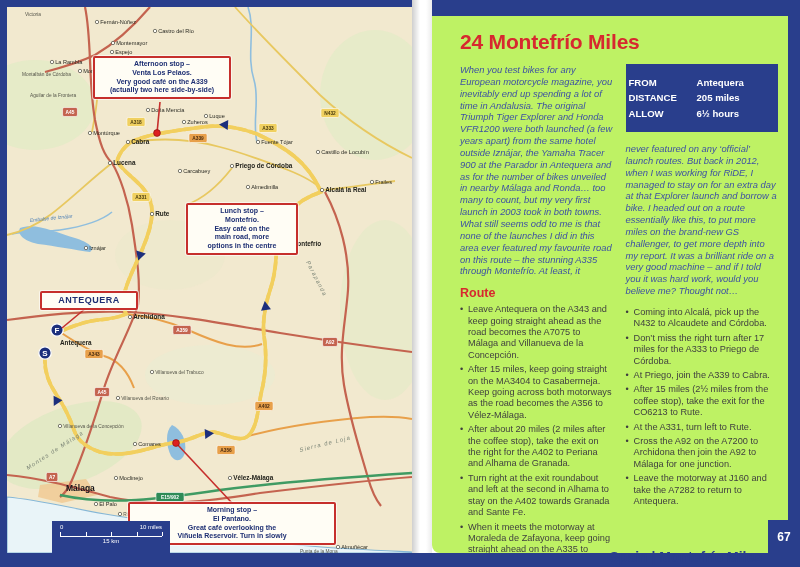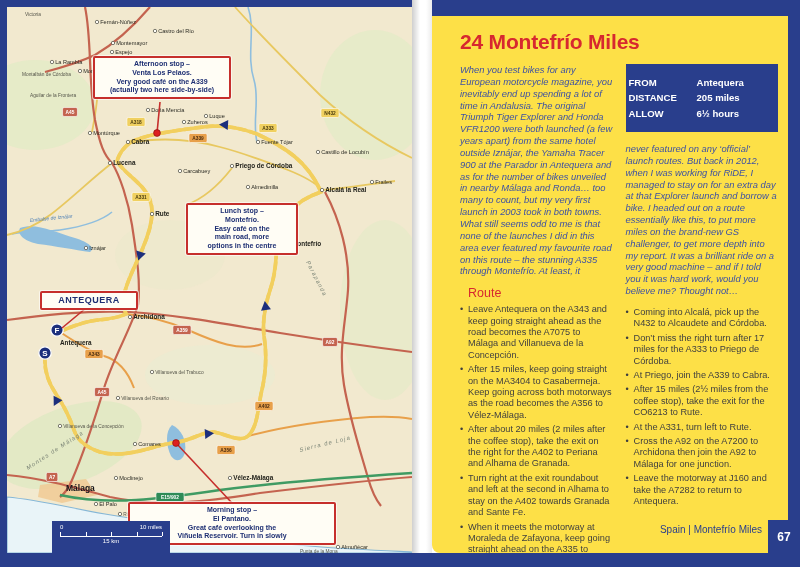--- a/index.html
+++ b/index.html
@@ -22,38 +22,38 @@
   .scalebar .ruler i{position:absolute;bottom:0;width:1px;height:4px;background:#fff;}
   .scalebar .row{display:flex;justify-content:space-between;}
   .scalebar .km{text-align:center;margin-top:1px;}
 
   
   .gutter{position:absolute;left:412px;top:0;width:20px;height:553px;z-index:7;
           background:linear-gradient(90deg,#cfcfcf 0%,#ffffff 40%,#ffffff 70%,#ececec 100%);}
   .bottom-bar{position:absolute;left:0;top:553px;width:800px;height:14px;background:#293e8c;z-index:8;}
 
   
-  .page-right{position:absolute;left:432px;top:0;width:368px;height:553px;background:#fde047;border-radius:8px;}
+  .page-right{position:absolute;left:432px;top:0;width:368px;height:553px;background:#bef264;border-radius:8px;}
   .pr-top{position:absolute;left:0;top:0;width:368px;height:16px;background:#293e8c;}
   .pr-right{position:absolute;right:0;top:0;width:12px;height:553px;background:#293e8c;}
   .pagenum-tab{position:absolute;right:0;top:520px;width:32px;height:33px;background:#293e8c;
                color:#fff;font-weight:bold;font-size:12px;display:flex;align-items:center;justify-content:center;}
   .pr-content{position:absolute;left:28px;top:30px;width:318px;}
   .title{color:#d7282f;font-size:21px;font-weight:bold;margin:0 0 10px 0;letter-spacing:-0.2px;}
   .cols{display:flex;gap:13px;}
   .col{width:153px;}
   .intro{color:#3d51a3;font-style:italic;font-size:9.4px;line-height:1.26;margin:0;}
-  .route-h{color:#d7282f;font-size:12.5px;font-weight:normal;margin:9px 0 4px 8px;}
+  .route-h{color:#d7282f;font-size:12.5px;font-weight:bold;margin:9px 0 4px 0;}
   ul.steps{margin:0;padding:0;list-style:none;color:#3f3f3f;font-size:9.2px;line-height:1.24;}
   ul.steps li{position:relative;padding-left:8px;margin-bottom:3px;}
   ul.steps li::before{content:"•";position:absolute;left:0;top:0;color:#3f3f3f;}
   .infobox{background:#293e8c;color:#fff;padding:11px 3px;margin-bottom:11px;}
   .ib-row{display:flex;font-size:9.6px;font-weight:bold;line-height:1.6;}
   .ib-label{width:68px;flex:none;}
-  .footer{position:absolute;right:38px;top:524px;color:#293e8c;font-weight:normal;font-size:10px;z-index:9;}
+  .footer{position:absolute;right:38px;top:549px;color:#293e8c;font-weight:bold;font-size:14px;z-index:9;}
 
   
   text{font-family:"Liberation Sans", sans-serif;}
   .town-label{fill:#2b2b24;font-size:5.6px;}
   .town-label.xs{font-size:4.8px;fill:#55554a;}
   .town-label.md{font-size:6.4px;font-weight:bold;fill:#22221c;}
   .town-label.lg{font-size:8.5px;font-weight:bold;fill:#14141a;}
   .region-label{font-style:italic;fill:#7c8577;font-size:5.8px;letter-spacing:1.2px;}
   .water-label{font-style:italic;fill:#4d7fb5;font-size:5px;}
   .shield-text{font-size:4.8px;font-weight:bold;}

